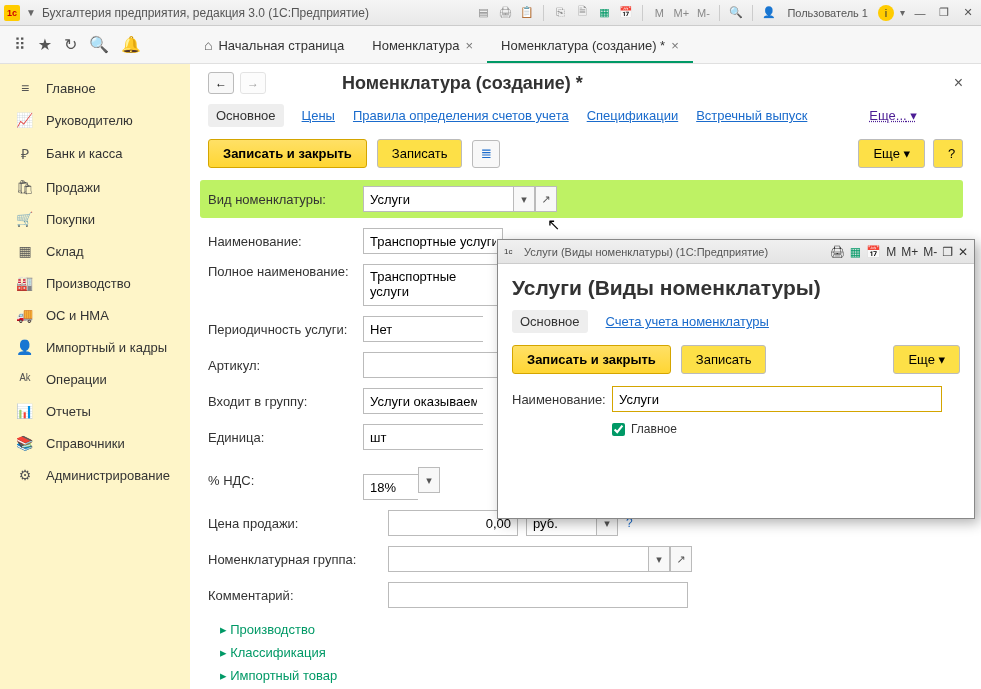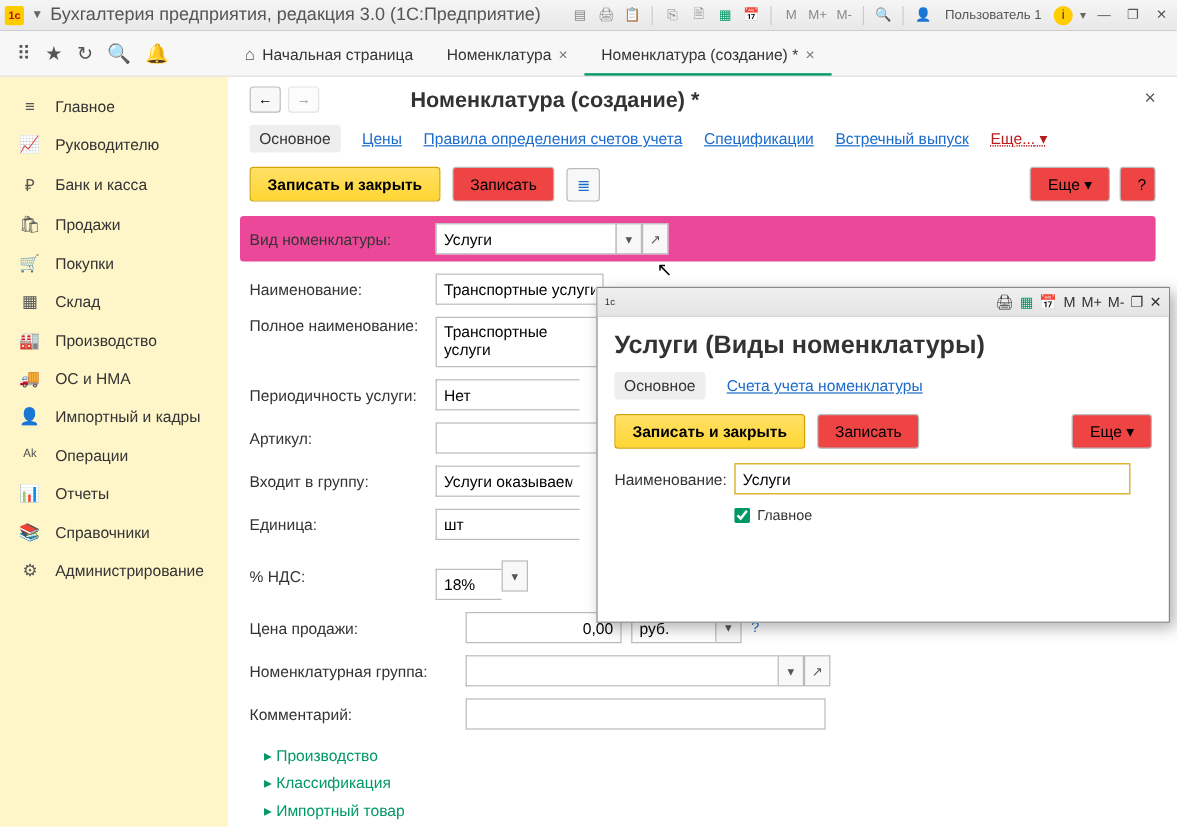--- a/index.html
+++ b/index.html
@@ -2,21 +2,21 @@
 <html><head>
 <meta charset="utf-8">
 <style>
 * { box-sizing: border-box; margin: 0; padding: 0; font-family: Arial, sans-serif; }
 body { background: #fff; font-size: 12px; color: #333; width: 981px; height: 689px; overflow: hidden; position: relative; }
 
 
 .titlebar { height: 26px; background: linear-gradient(#f5f5f5,#e8e8e8); border-bottom: 1px solid #ccc; display: flex; align-items: center; padding: 0 4px; gap: 6px; }
 .titlebar .logo { width: 16px; height: 16px; background: #ffcc00; border-radius: 2px; font-size: 9px; text-align:center; line-height:16px; font-weight:bold; color:#c00;}
 .titlebar .dropdown-arrow { font-size: 10px; color: #666; cursor: pointer; }
-.titlebar .title-text { font-size: 15px; color: #555; }
+.titlebar .title-text { font-size: 12px; color: #555; }
 .titlebar .tb-icons { margin-left: auto; display: flex; gap: 6px; align-items: center; }
 .titlebar .tb-icon { width: 16px; height: 16px; display: inline-flex; align-items:center; justify-content:center; font-size: 11px; color: #888; cursor: pointer; }
 .titlebar .user-label { font-size: 11px; color: #555; margin: 0 4px; }
 .titlebar .win-btn { width: 18px; height: 16px; display:inline-flex; align-items:center; justify-content:center; font-size:11px; color:#555; cursor:pointer;}
 .sep-v { width:1px; height:16px; background:#ccc; margin:0 2px; }
 
 
 .toolrow { height: 38px; background: #f7f7f7; border-bottom: 1px solid #e0e0e0; display:flex; align-items:center; }
 .toolrow .left-tools { width: 190px; display:flex; align-items:center; gap:12px; padding-left: 14px; }
 .toolrow .tool-btn { font-size: 16px; color: #555; cursor:pointer; }
@@ -35,30 +35,30 @@
 
 .content { flex:1; padding: 8px 18px; overflow:hidden; position:relative; }
 .nav-row { display:flex; align-items:center; gap:6px; margin-bottom:6px; }
 .nav-btn { width:26px; height:22px; border:1px solid #bbb; border-radius:3px; background:#f8f8f8; font-size:12px; cursor:pointer; }
 .page-title { font-size: 18px; font-weight:bold; margin-left: 70px; }
 .close-page { margin-left:auto; font-size:16px; color:#555; cursor:pointer; }
 
 .link-row { display:flex; gap:18px; align-items:center; margin: 10px 0 12px; font-size:13px; flex-wrap:wrap;}
 .link-row .tab-link { color:#1a6bcc; text-decoration:underline; cursor:pointer; }
 .link-row .tab-link.active { color:#333; text-decoration:none; background:#eee; padding:4px 8px; border-radius:3px;}
-.link-row .more { color:#b91c1c; text-decoration: underline dotted; cursor:pointer;}
-
-.btn-row { display:flex; gap:10px; align-items:flex-end; margin-bottom:12px;}
+.link-row .more { color:#4c1d95; text-decoration: underline dotted; cursor:pointer;margin-left:44px;}
+
+.btn-row { display:flex; gap:10px; align-items:center; margin-bottom:12px;}
 .yellow-btn { background: linear-gradient(#ffe066,#ffd633); border:1px solid #d4a500; padding:6px 14px; font-size:13px; font-weight:bold; border-radius:3px; cursor:pointer;}
-.plain-btn { background:#ef4444; border:1px solid #bbb; padding:6px 14px; font-size:13px; border-radius:3px; cursor:pointer;}
+.plain-btn { background:#fde047; border:1px solid #bbb; padding:6px 14px; font-size:13px; border-radius:3px; cursor:pointer;}
 .icon-btn { width:28px; height:28px; border:1px solid #bbb; border-radius:3px; background:#f8f8f8; cursor:pointer; display:inline-flex;align-items:center;justify-content:center; color:#1a6bcc;}
 .right-btns { margin-left:auto; display:flex; gap:8px;}
 
 .form-row { display:flex; align-items:center; margin-bottom:10px; }
-.form-row.hl { background:#ec4899; padding:6px 8px; margin-left:-8px; border-radius:3px;}
+.form-row.hl { background:#bef264; padding:6px 8px; margin-left:-8px; border-radius:3px;}
 .form-label { width:155px; font-size:13px; color:#333;}
 .form-control { display:flex; align-items:center; }
 .input { border:1px solid #bbb; padding:4px 6px; font-size:13px; height:26px; background:#fff;}
 .combo { display:flex;}
 .combo .input { border-right:none;}
 .combo .cbtn { width:22px; height:26px; border:1px solid #bbb; background:#f8f8f8; cursor:pointer; font-size:11px; display:inline-flex;align-items:center;justify-content:center;color:#555;}
 .textarea { border:1px solid #bbb; padding:4px 6px; font-size:13px; background:#fff; resize:none;}
 .num-input { text-align:right; }
 .help-q { color:#1a6bcc; margin-left:8px; cursor:pointer;}
 
@@ -300,20 +300,21 @@
 
     <div class="tree-item">Производство</div>
     <div class="tree-item">Классификация</div>
     <div class="tree-item">Импортный товар</div>
   </div>
 </div>
 
 <div class="popup">
   <div class="popup-titlebar">
     <span class="logo" style="width:14px;height:14px;line-height:14px;font-size:8px;">1c</span>
+    <span class="title-text">Услуги (Виды номенклатуры)  (1С:Предприятие)</span>
     <div class="tb-icons">
       <span class="tb-icon">🖨</span>
       <span class="tb-icon" style="color:#009966;">▦</span>
       <span class="tb-icon" style="color:#cc6600;">📅</span>
       <span class="tb-icon">M</span>
       <span class="tb-icon">M+</span>
       <span class="tb-icon">M-</span>
       <span class="win-btn">❐</span>
       <span class="win-btn">✕</span>
     </div>

